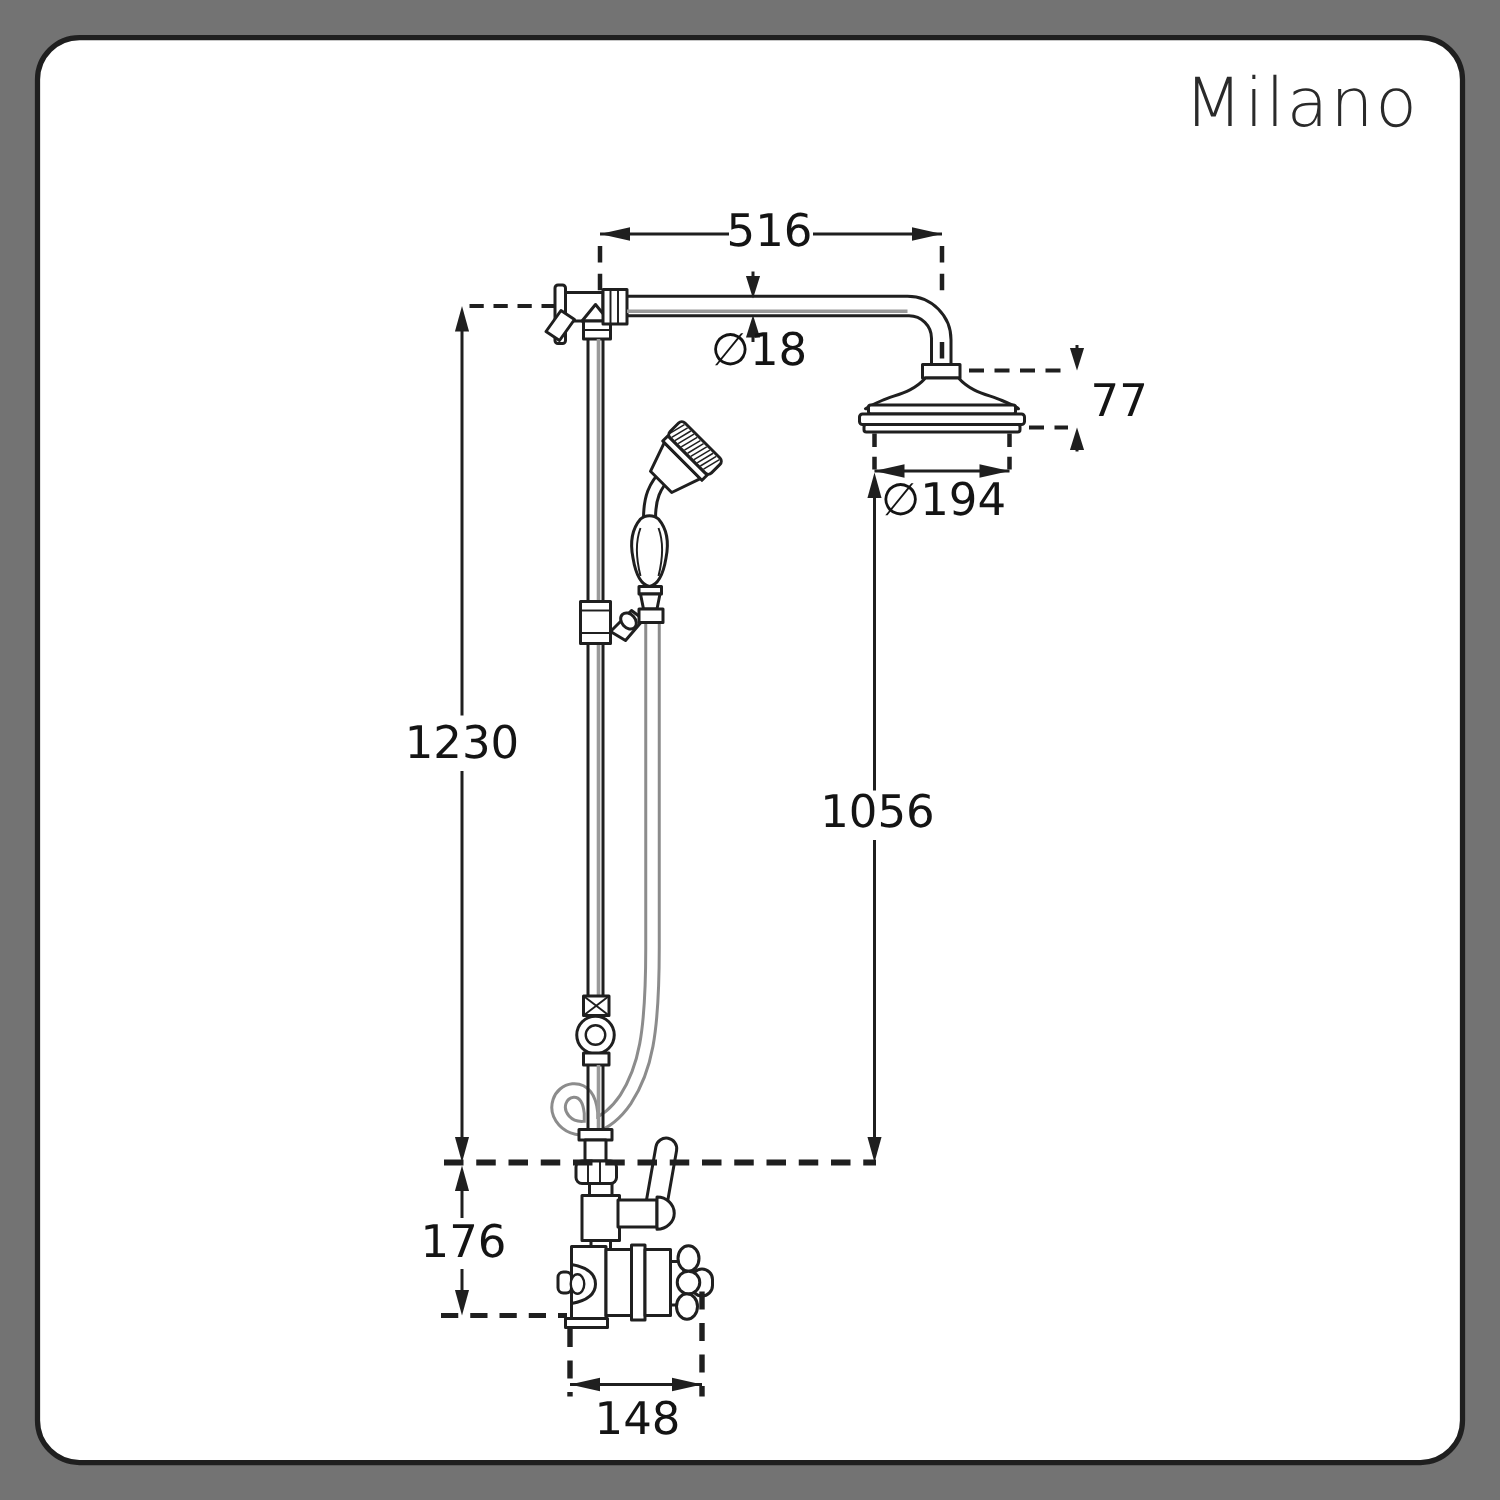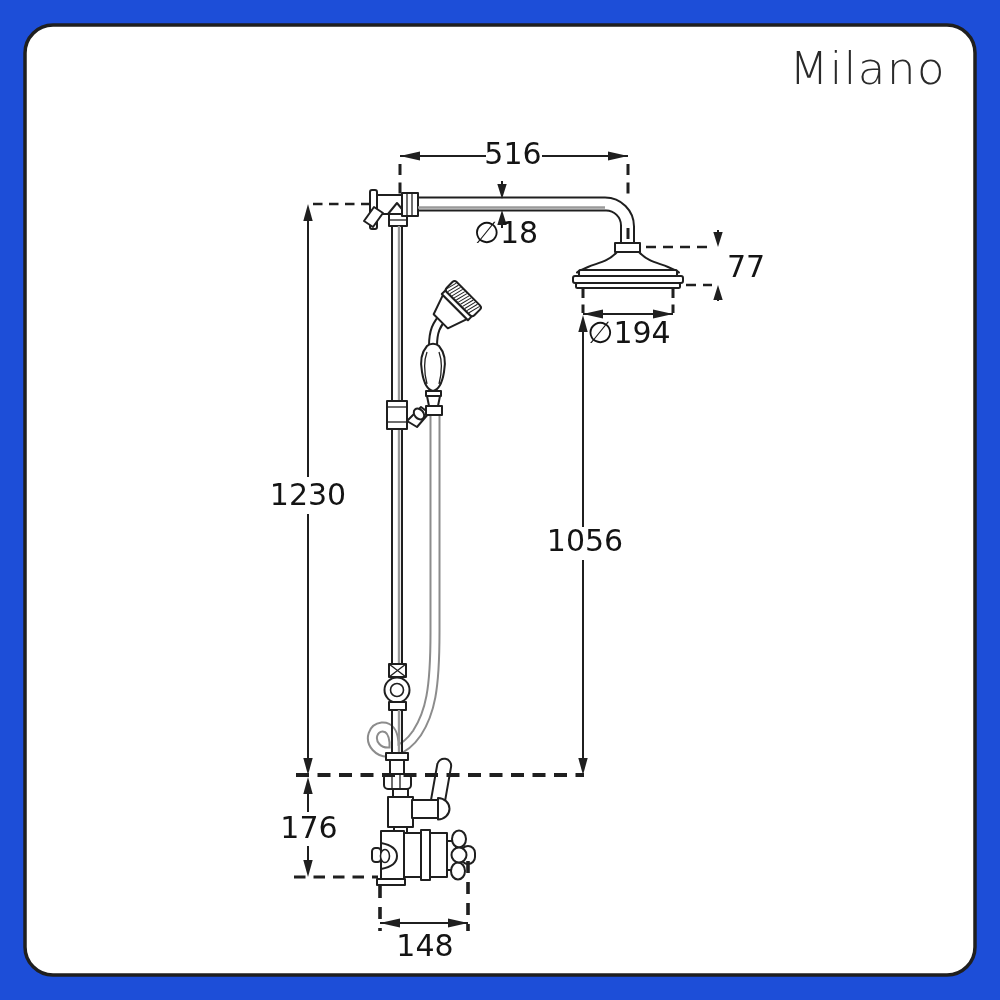--- a/index.html
+++ b/index.html
@@ -1,16 +1,16 @@
 <!DOCTYPE html>
 <html><head>
 <meta charset="utf-8">
 <style>
   html,body{margin:0;padding:0;background:#fff;}
-  #stage{position:relative;width:1000px;height:1000px;background:#1d4ed8;overflow:hidden;}
+  #stage{position:relative;width:1000px;height:1000px;background:#737373;overflow:hidden;}
   svg{position:absolute;left:0;top:0;}
   
   .part{fill:#ffffff;stroke:#1f1f1f;stroke-width:2;stroke-linejoin:round;}
   .partthin{fill:#ffffff;stroke:#1f1f1f;stroke-width:1.6;stroke-linejoin:round;}
   .ln{stroke:#1f1f1f;stroke-width:2;fill:none;}
   .lnthin{stroke:#1f1f1f;stroke-width:1.3;fill:none;}
   .shade{stroke:#9a9a9a;stroke-width:2.4;fill:none;}
   .hatch{stroke:#1f1f1f;stroke-width:1;fill:none;}
   .dim{stroke:#1f1f1f;stroke-width:2;fill:none;}
   .arr{fill:#1f1f1f;stroke:none;}

